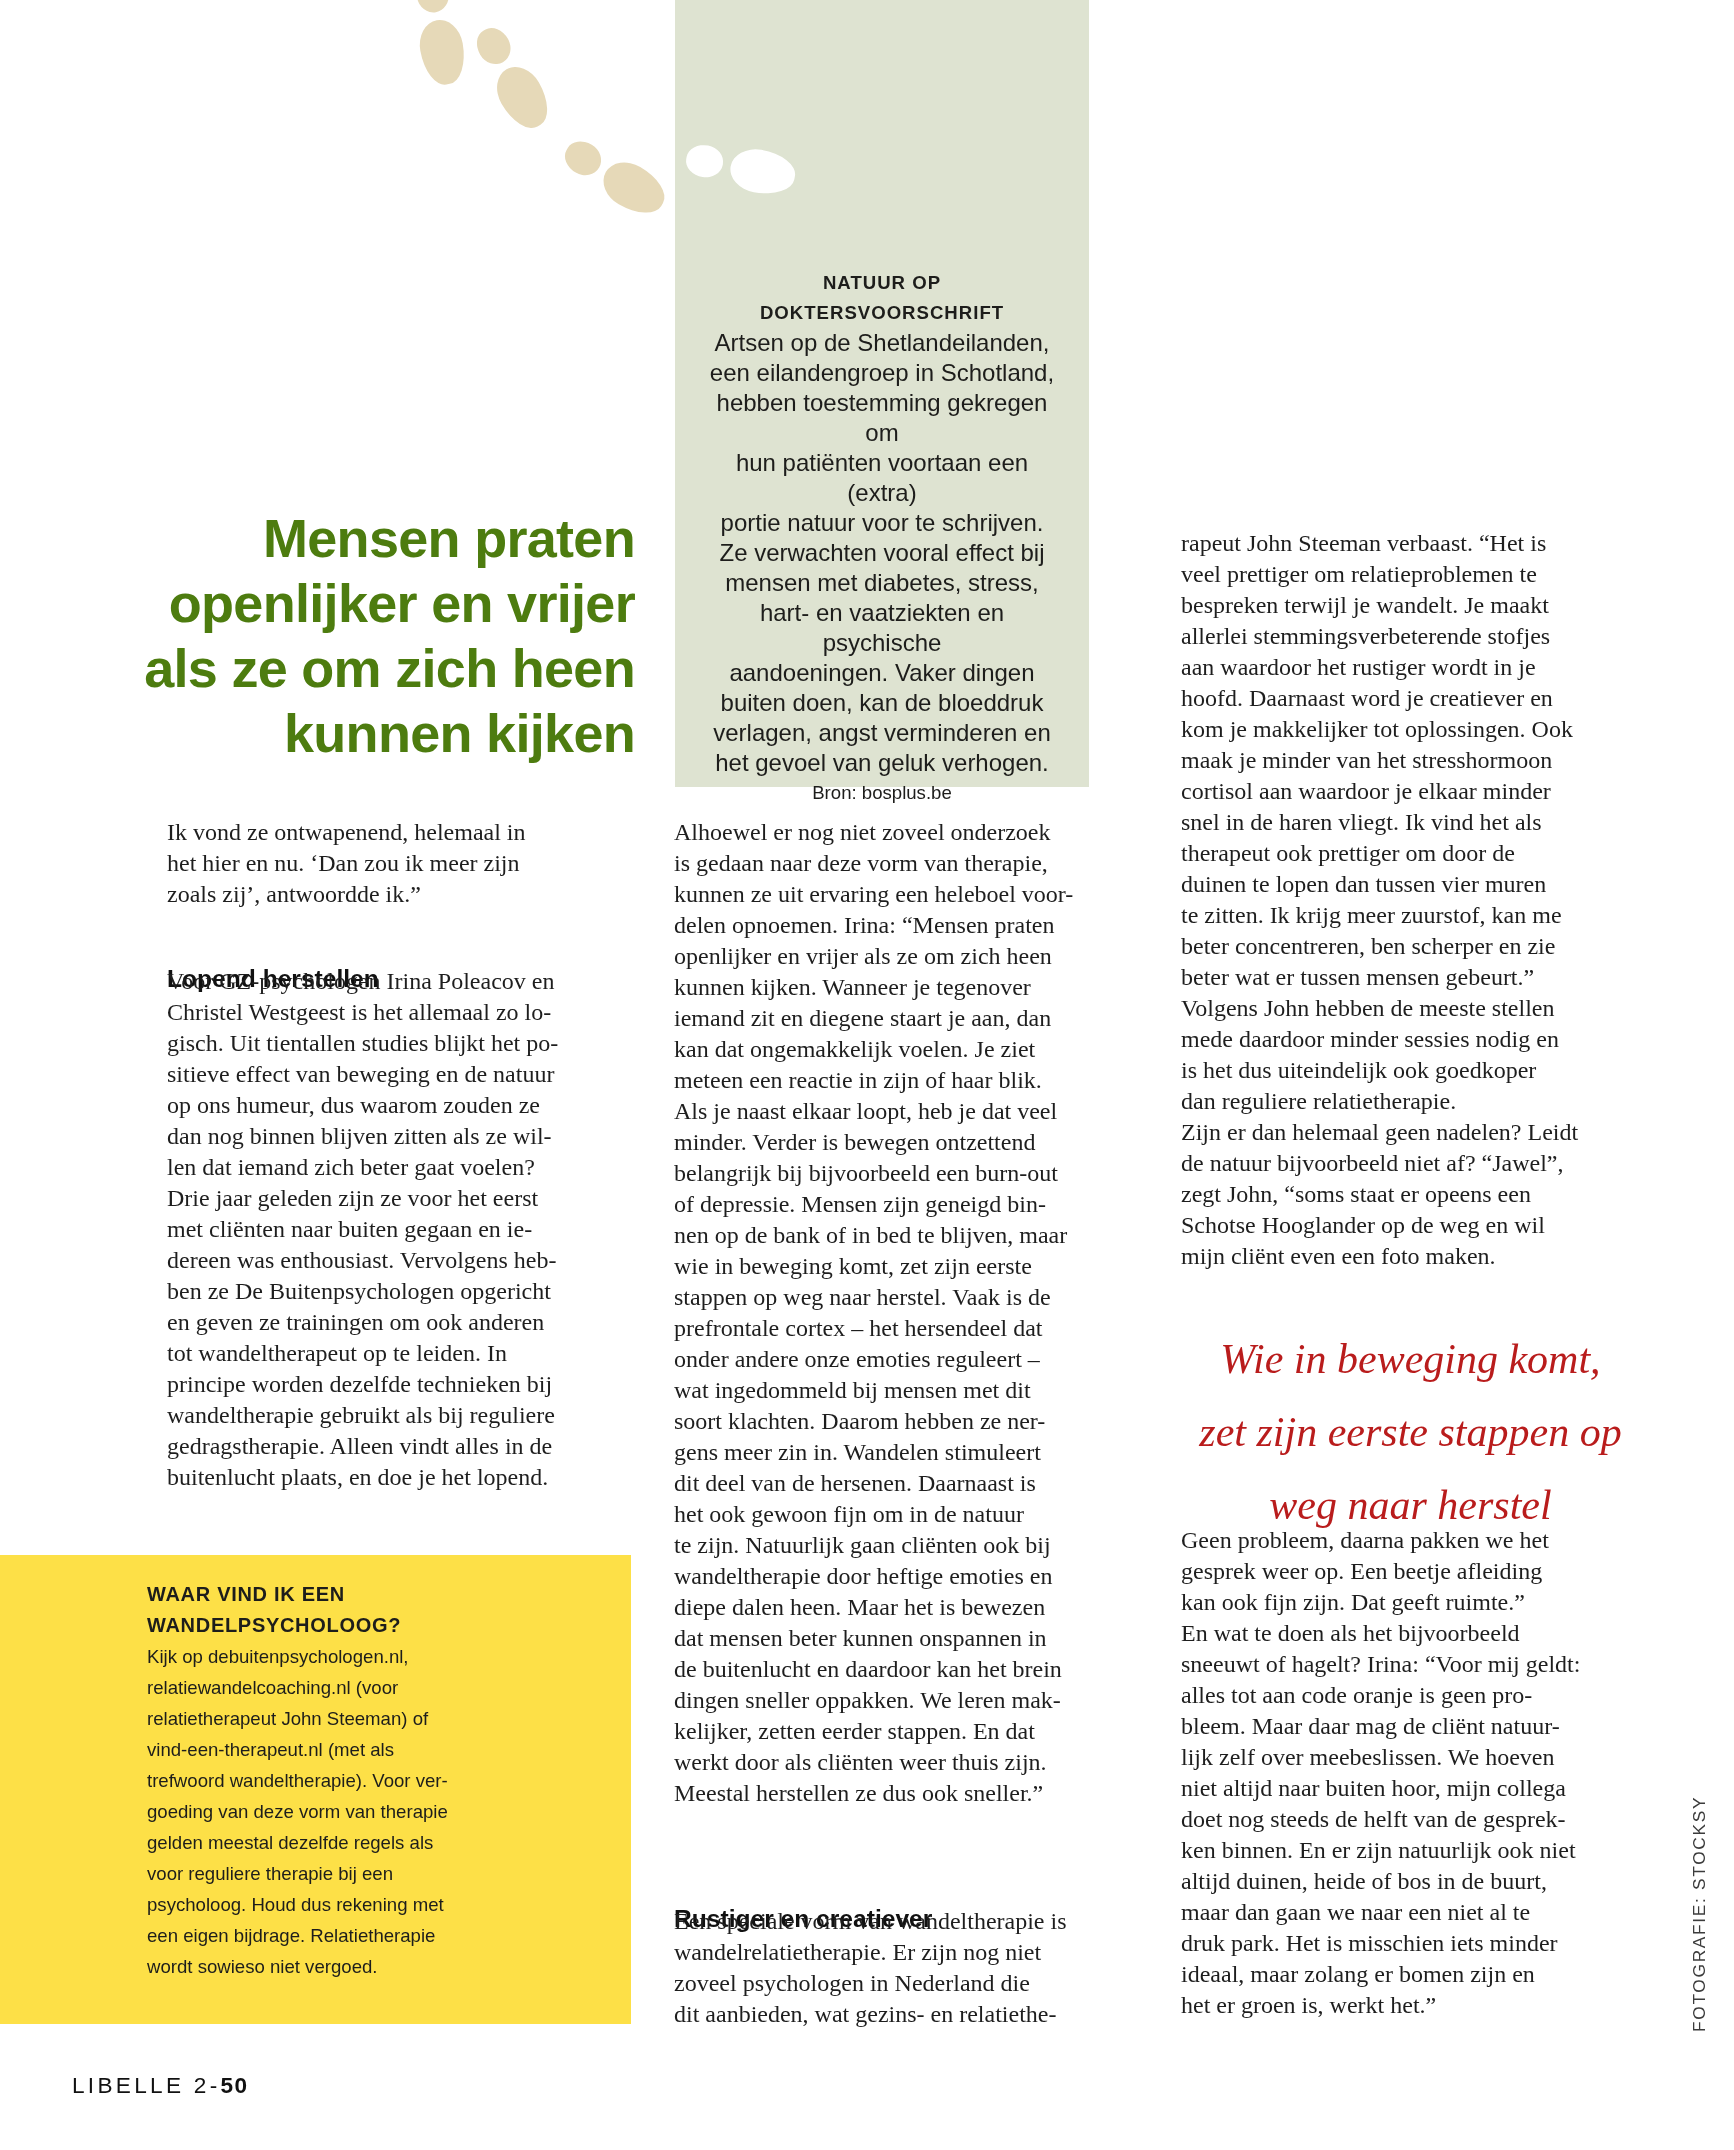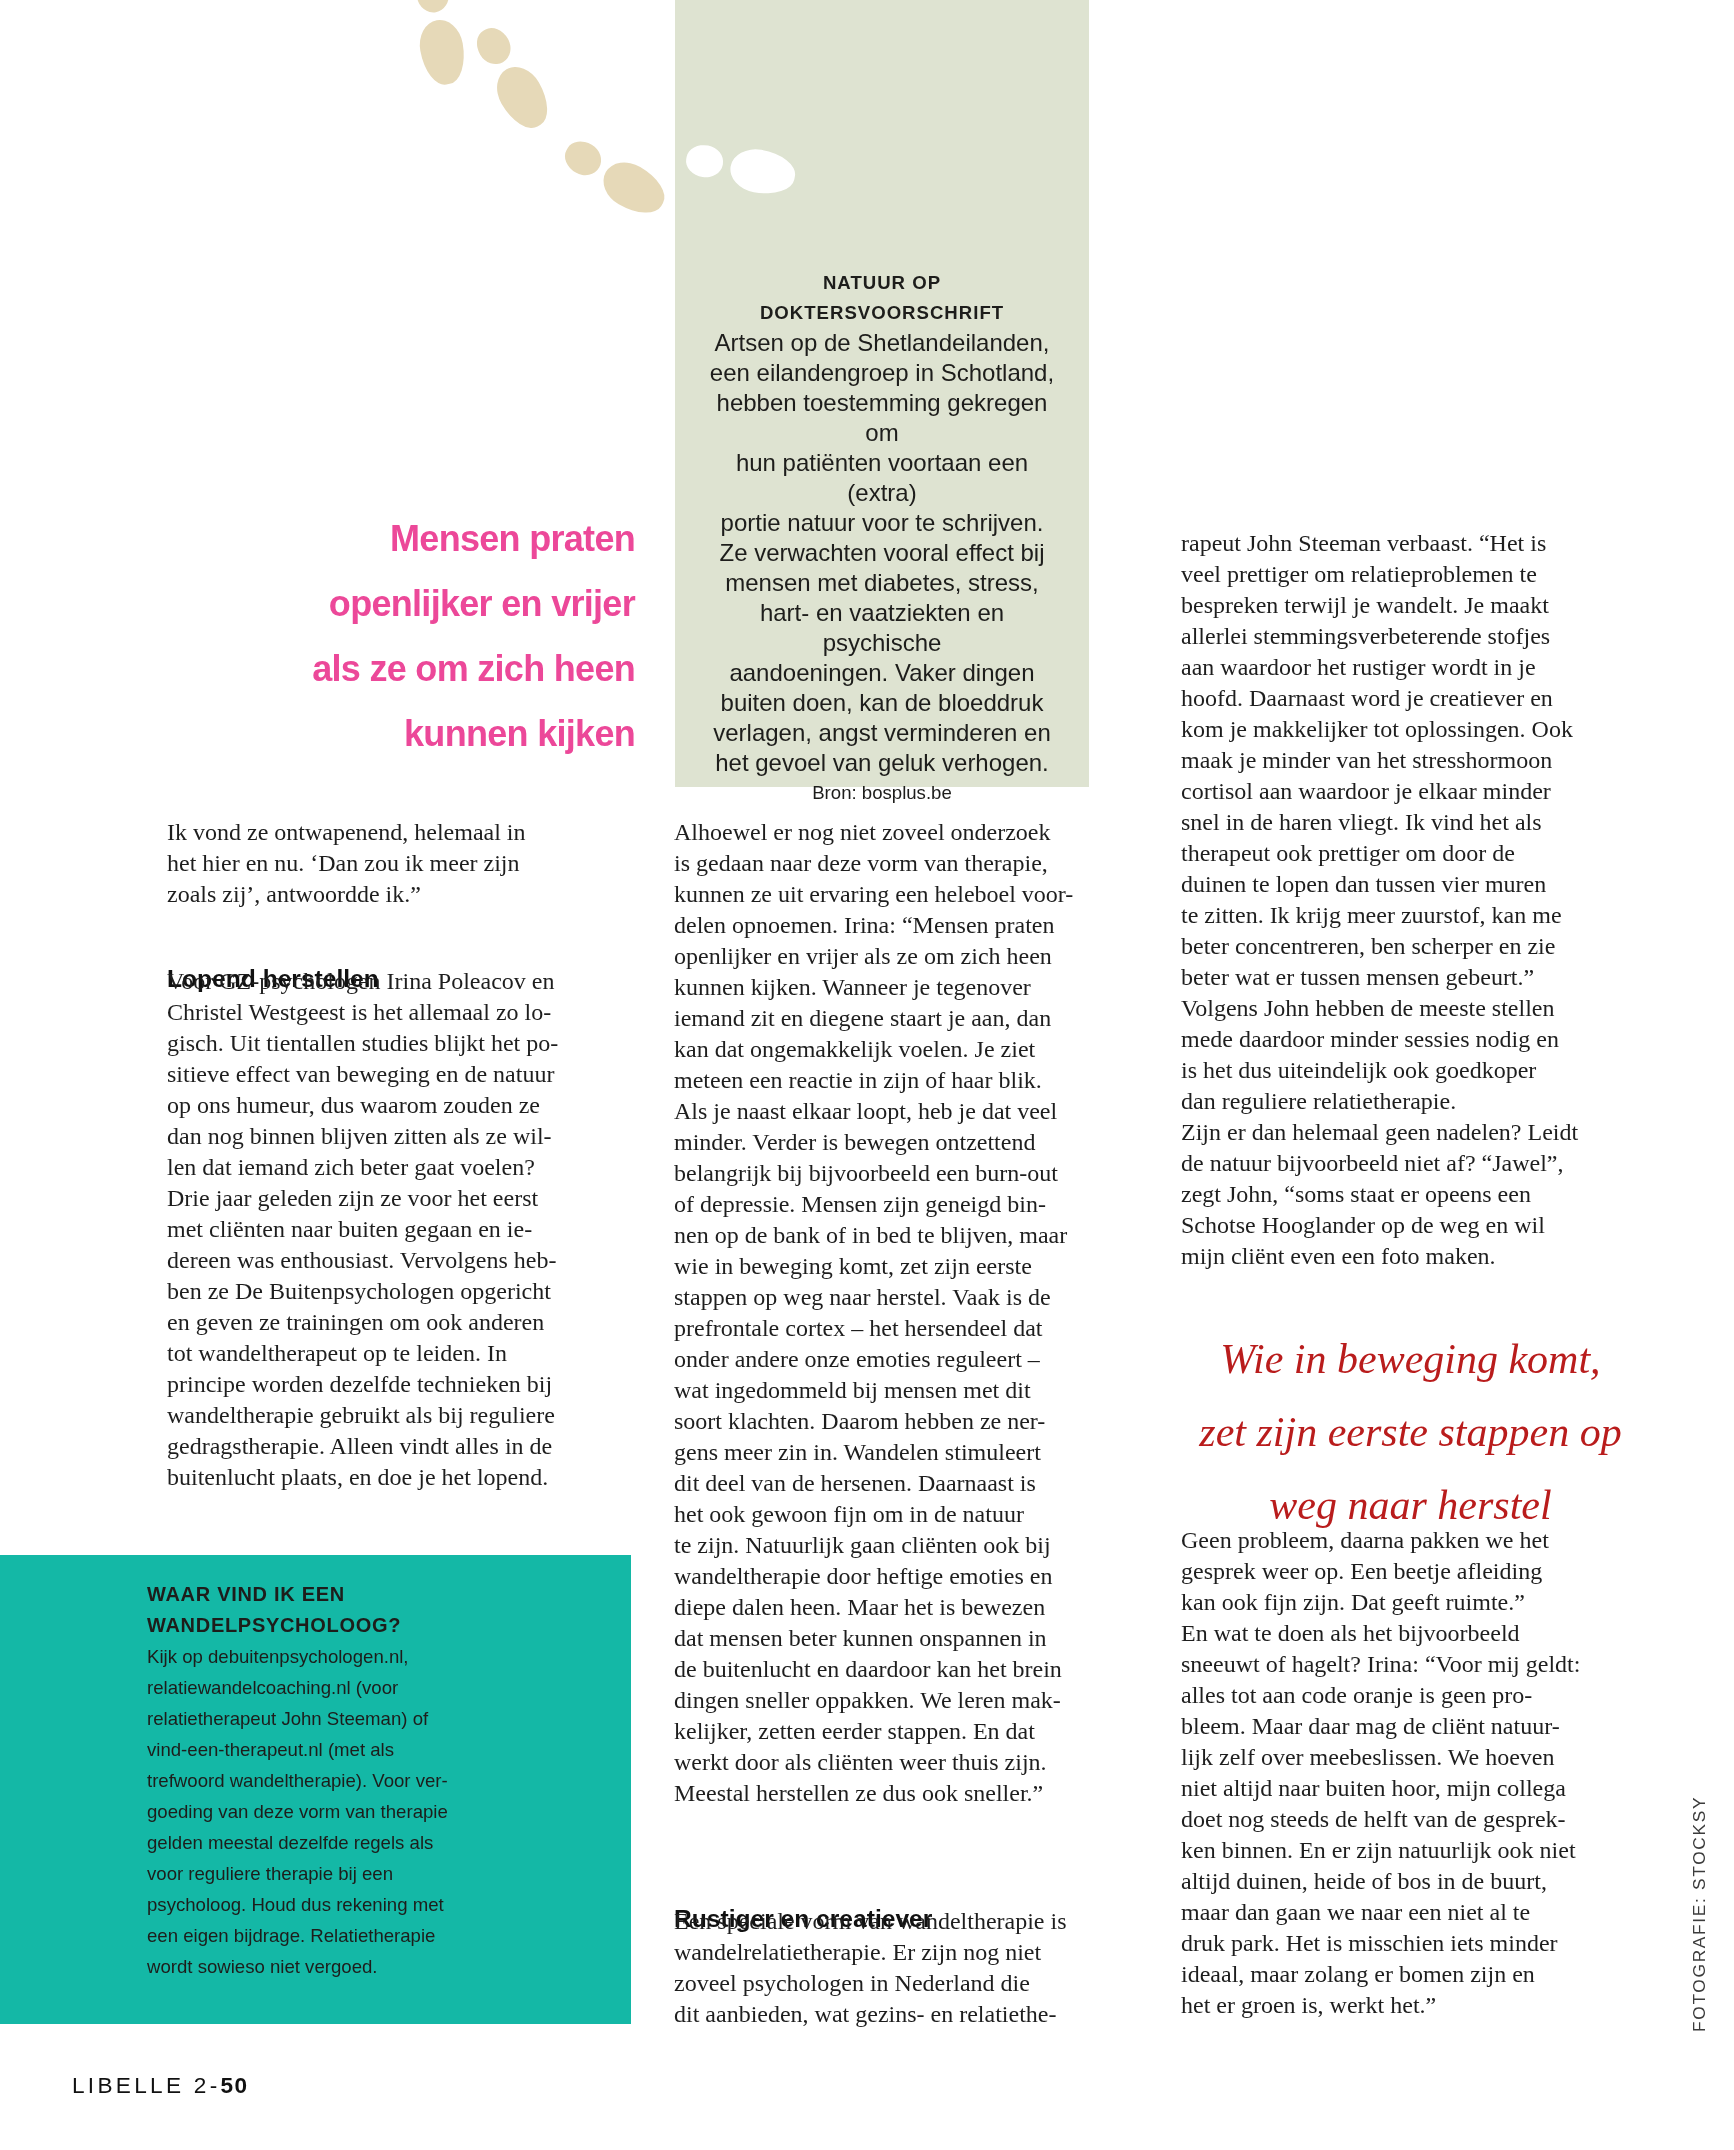--- a/index.html
+++ b/index.html
@@ -27,22 +27,22 @@
     font-weight:bold;font-size:18.6px;line-height:30px;letter-spacing:1px;
     white-space:pre-line;color:#1d1d1b;
   }
   .green-box-body{
     font-size:24px;line-height:30px;white-space:pre-line;color:#1d1d1b;margin-top:0;
   }
   .green-box-source{font-size:18.6px;line-height:30px;color:#1d1d1b;}
   
   .sage-quote{
     position:absolute;left:24px;top:506px;width:611px;text-align:right;
-    font-weight:bold;font-size:36px;line-height:65px;letter-spacing:-0.7px;
-    color:#ec4899;white-space:pre-line;
+    font-weight:bold;font-size:54px;line-height:65px;letter-spacing:-0.7px;
+    color:#4d7c0f;white-space:pre-line;
   }
   
   .serif{
     position:absolute;font-family:"Liberation Serif",serif;font-size:24px;
     line-height:31px;color:#1e1e1e;white-space:pre;
   }
   .col-left{left:167px;}
   .col-mid{left:674px;}
   .col-right{left:1181px;}
   .left-intro{top:817px;}
@@ -59,21 +59,21 @@
   .subhead-mid{left:674px;top:1878px;}
   
   .serif-quote{
     position:absolute;left:1148px;top:1323px;width:525px;text-align:center;
     font-family:"Liberation Serif",serif;font-style:italic;font-size:42px;
     line-height:73px;color:#b91c1c;white-space:pre-line;
   }
   
   .beige-box{
     position:absolute;left:0;top:1555px;width:631px;height:469px;
-    background:#14b8a6;box-sizing:border-box;padding:24px 26.6px 0 147px;
+    background:#fde047;box-sizing:border-box;padding:24px 26.6px 0 147px;
   }
   .beige-box-title{
     font-weight:bold;font-size:20px;line-height:31px;letter-spacing:0.7px;
     white-space:pre-line;color:#1d1d1b;
   }
   .beige-box-body{font-size:18.6px;line-height:31px;white-space:pre-line;color:#1d1d1b;}
   
   .footer{
     position:absolute;left:72px;top:2073px;font-size:22.6px;letter-spacing:3.3px;color:#111;
   }

